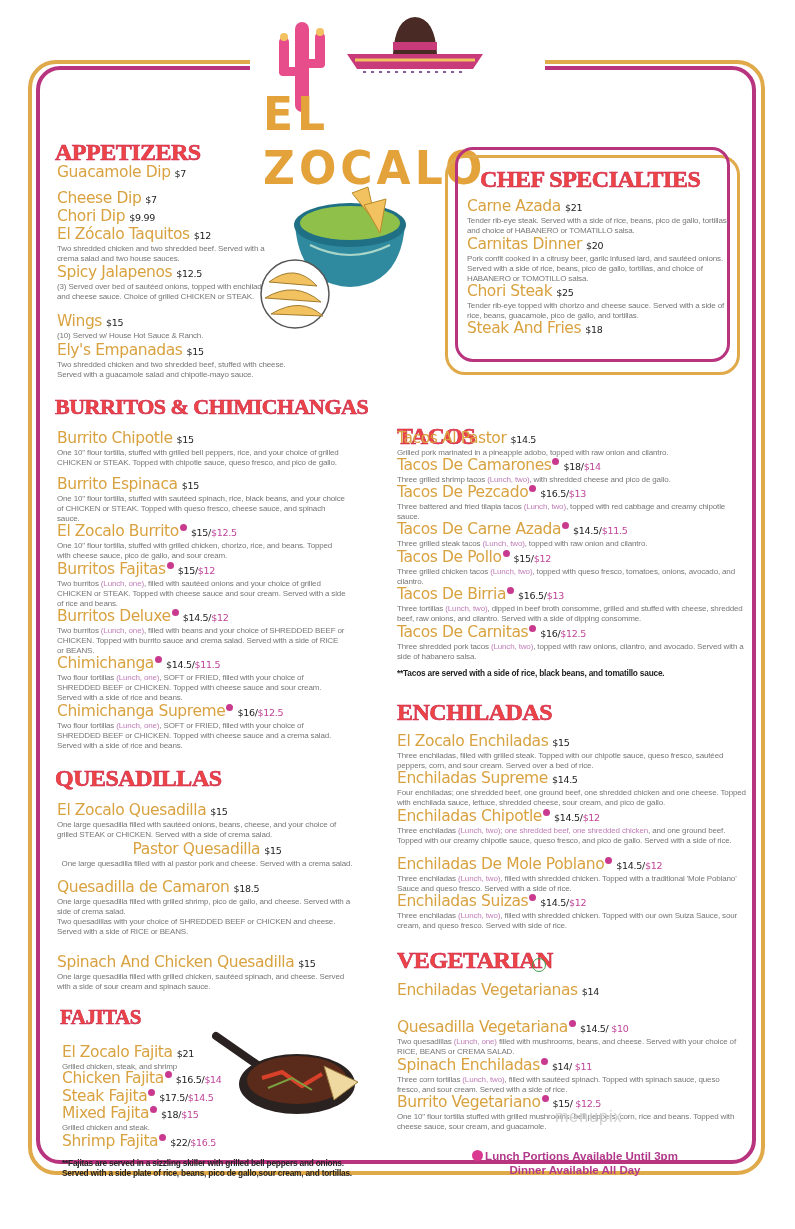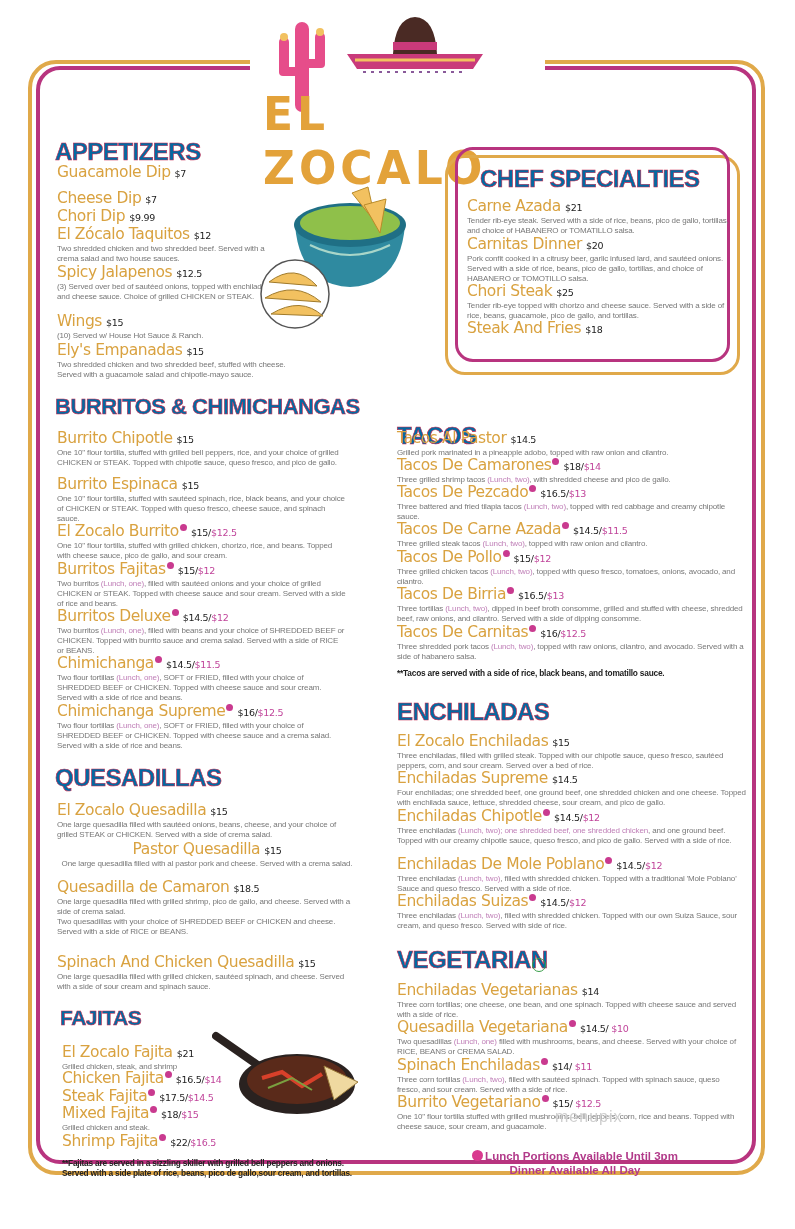--- a/index.html
+++ b/index.html
@@ -15,22 +15,22 @@
 
   
   .logo { position: absolute; left: 255px; top: 12px; width: 280px; height: 125px; }
   .logo-text { position: absolute; left: 8px; top: 78px; font-family: "DejaVu Sans", sans-serif;
     font-weight: bold; font-size: 44px; letter-spacing: 4px; color: #e3a23a; transform: scaleY(1.05); }
 
   .cactus { position: absolute; }
   .sombrero { position: absolute; }
 
   
-  .sec-title { position: absolute; font-family: Liberation Sans, sans-serif; font-weight: bold;
-    color: #0369a1; letter-spacing: -0.5px; transform-origin: left top; line-height: 1;
+  .sec-title { position: absolute; font-family: Liberation Serif, serif; font-weight: bold;
+    color: #ef4444; letter-spacing: -0.5px; transform-origin: left top; line-height: 1;
     -webkit-text-stroke: 0.6px #c8284f; }
   
   .item { position: absolute; }
   .item-name { font-family: "DejaVu Sans", sans-serif; font-size: 15.5px; color: #d9a240;
     letter-spacing: -0.4px; line-height: 17px; white-space: nowrap; }
   .item-price { font-size: 9.5px; color: #222; letter-spacing: -0.3px; margin-left: 4px; }
   .lunch { color: #c0449a; }
   .dot { display: inline-block; width: 7px; height: 7px; border-radius: 50%; background: #c93a8f;
     vertical-align: top; margin-top: 1px; margin-left: 1px; }
   .item-desc { font-size: 8px; color: #777; line-height: 10px; letter-spacing: -0.15px; }
@@ -251,21 +251,20 @@
       <div class="item-name"><span>Spinach And Chicken Quesadilla</span><span class="item-price"><span>$15</span></span></div>
       <div class="item-desc"><span>One large quesadilla filled with grilled chicken, sautéed spinach, and cheese. Served with a side of sour cream and spinach sauce.</span></div>
     </div>
   </div>
 
 <div class="sec-title" style="left:397px;top:948px;font-size:24px;">VEGETARIAN</div>
 <div class="veg-icon"></div>
 <div id="veg-list">
     <div class="item" style="left: 397px; top: 982px; width: 340px;">
       <div class="item-name"><span>Enchiladas Vegetarianas</span><span class="item-price"><span>$14</span></span></div>
-      <div class="item-desc"><span>Three corn tortillas; one cheese, one bean, and one spinach. Topped with cheese sauce and served with a side of rice.</span></div>
     </div>
     <div class="item" style="left: 397px; top: 1019px; width: 340px;">
       <div class="item-name"><span>Quesadilla Vegetariana</span><span class="dot"></span><span class="item-price"><span>$14.5/ </span><span class="lunch">$10</span></span></div>
       <div class="item-desc"><span>Two quesadillas </span><span class="desc-lunch">(Lunch, one)</span><span> filled with mushrooms, beans, and cheese. Served with your choice of RICE, BEANS or CREMA SALAD.</span></div>
     </div>
     <div class="item" style="left: 397px; top: 1057px; width: 340px;">
       <div class="item-name"><span>Spinach Enchiladas</span><span class="dot"></span><span class="item-price"><span>$14/ </span><span class="lunch">$11</span></span></div>
       <div class="item-desc"><span>Three corn tortillas </span><span class="desc-lunch">(Lunch, two)</span><span>, filled with sautéed spinach. Topped with spinach sauce, queso fresco, and sour cream. Served with a side of rice.</span></div>
     </div>
     <div class="item" style="left: 397px; top: 1094px; width: 340px;">

